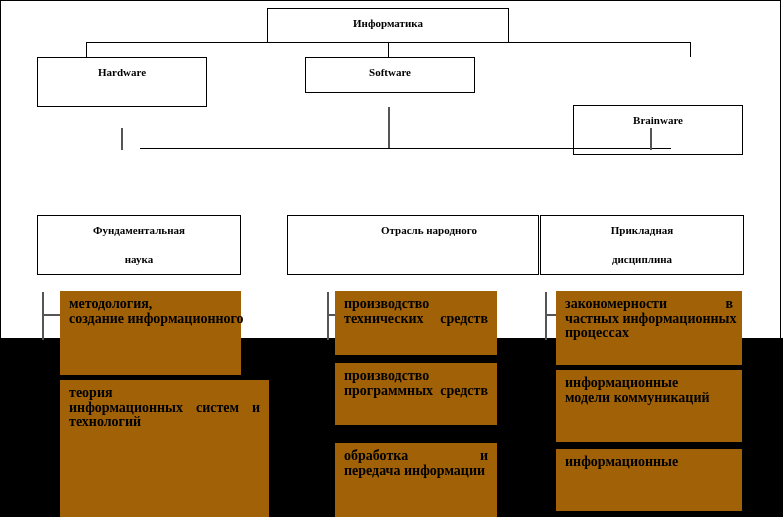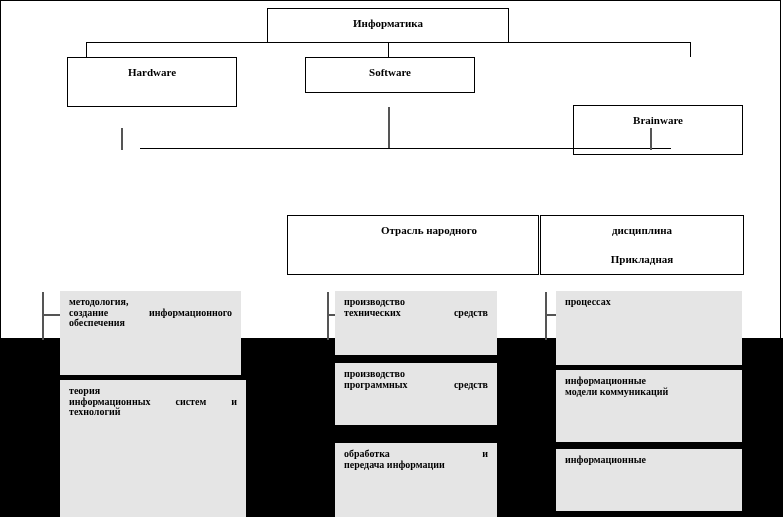--- a/index.html
+++ b/index.html
@@ -62,25 +62,25 @@
     display: block;
     width: 100%;
     padding: 0 6px;
     box-sizing: border-box;
   }
   .node .line + .line { margin-top: 17px; }
 
   
   .leaf {
     position: absolute;
-    background: #e5e5e5;
+    background: #a16207;
     border: none;
     box-sizing: border-box;
     font-weight: bold;
-    font-size: 10px;
+    font-size: 14px;
     color: #000000;
     line-height: 1.05;
     padding: 6px 9px 0 9px;
   }
   .leaf .line {
     display: block;
     text-align: justify;
     text-align-last: justify;
     white-space: nowrap;
   }
@@ -114,54 +114,57 @@
   <div class="node top-pad" style="left:267px; top:8px; width:242px; height:35px;">
     <span class="line">Информатика</span>
   </div>
 
   <div class="hline" style="left:86px; top:42px; width:182px; height:1px;"></div>
   <div class="hline" style="left:508px; top:42px; width:182px; height:1px;"></div>
   <div class="vline dark" style="left:86px; top:42px; height:15px;"></div>
   <div class="vline dark" style="left:690px; top:42px; height:15px;"></div>
   <div class="vline dark" style="left:388px; top:43px; height:14px;"></div>
 
-  <div class="node top-pad" style="left:37px; top:57px; width:170px; height:50px;margin-left:30px;">
+  <div class="node top-pad" style="left:37px; top:57px; width:170px; height:50px;">
     <span class="line">Hardware</span>
   </div>
   <div class="node top-pad" style="left:305px; top:57px; width:170px; height:36px;">
     <span class="line">Software</span>
   </div>
   <div class="node top-pad" style="left:573px; top:57px; width:170px; height:50px;margin-top:48px;">
     <span class="line">Brainware</span>
   </div>
 
   <div class="vline" style="left:388px; top:107px; height:42px;"></div>
   <div class="hline" style="left:140px; top:148px; width:531px; height:1px;"></div>
   <div class="vline" style="left:121px; top:128px; height:22px;"></div>
   <div class="vline" style="left:650px; top:128px; height:22px;"></div>
 
+  <div class="node top-pad" style="left:37px; top:215px; width:204px; height:60px;">
+    <span class="line">Фундаментальная</span>
+    <span class="line">наука</span>
+  </div>
   <div class="node top-pad" style="left:287px; top:215px; width:252px; height:60px;padding-left:32px;">
     <span class="line">Отрасль народного</span>
   </div>
   <div class="node top-pad" style="left:540px; top:215px; width:204px; height:60px;">
+    <span class="line">Прикладная</span>
     <span class="line">дисциплина</span>
-    <span class="line">Прикладная</span>
   </div>
 
   <div class="black-plate"></div>
 
   <div class="vline" style="left:42px; top:292px; height:48px;"></div>
   <div class="hline thin" style="left:42px; top:314px; width:18px;"></div>
 
   <div class="leaf" style="left:60px; top:291px; width:181px; height:84px;">
     <span class="line plain">методология,</span>
     <span class="line">создание информационного</span>
-    <span class="line plain">обеспечения</span>
-  </div>
-  <div class="leaf" style="left:60px; top:380px; width:186px; height:137px;">
+  </div>
+  <div class="leaf" style="left:60px; top:380px; width:209px; height:137px;">
     <span class="line plain">теория</span>
     <span class="line">информационных систем и</span>
     <span class="line plain">технологий</span>
   </div>
 
   <div class="vline" style="left:327px; top:292px; height:48px;"></div>
   <div class="hline thin" style="left:327px; top:314px; width:18px;"></div>
 
   <div class="leaf" style="left:335px; top:291px; width:162px; height:64px;">
     <span class="line plain">производство</span>
@@ -173,20 +176,22 @@
   </div>
   <div class="leaf" style="left:335px; top:443px; width:162px; height:84px;">
     <span class="line">обработка и</span>
     <span class="line plain">передача информации</span>
   </div>
 
   <div class="vline" style="left:545px; top:292px; height:48px;"></div>
   <div class="hline thin" style="left:545px; top:314px; width:18px;"></div>
 
   <div class="leaf" style="left:556px; top:291px; width:186px; height:74px;">
+    <span class="line">закономерности в</span>
+    <span class="line">частных информационных</span>
     <span class="line plain">процессах</span>
   </div>
   <div class="leaf" style="left:556px; top:370px; width:186px; height:72px;">
     <span class="line">информационные</span>
     <span class="line plain">модели коммуникаций</span>
   </div>
   <div class="leaf" style="left:556px; top:449px; width:186px; height:62px;">
     <span class="line">информационные</span>
   </div>
 

